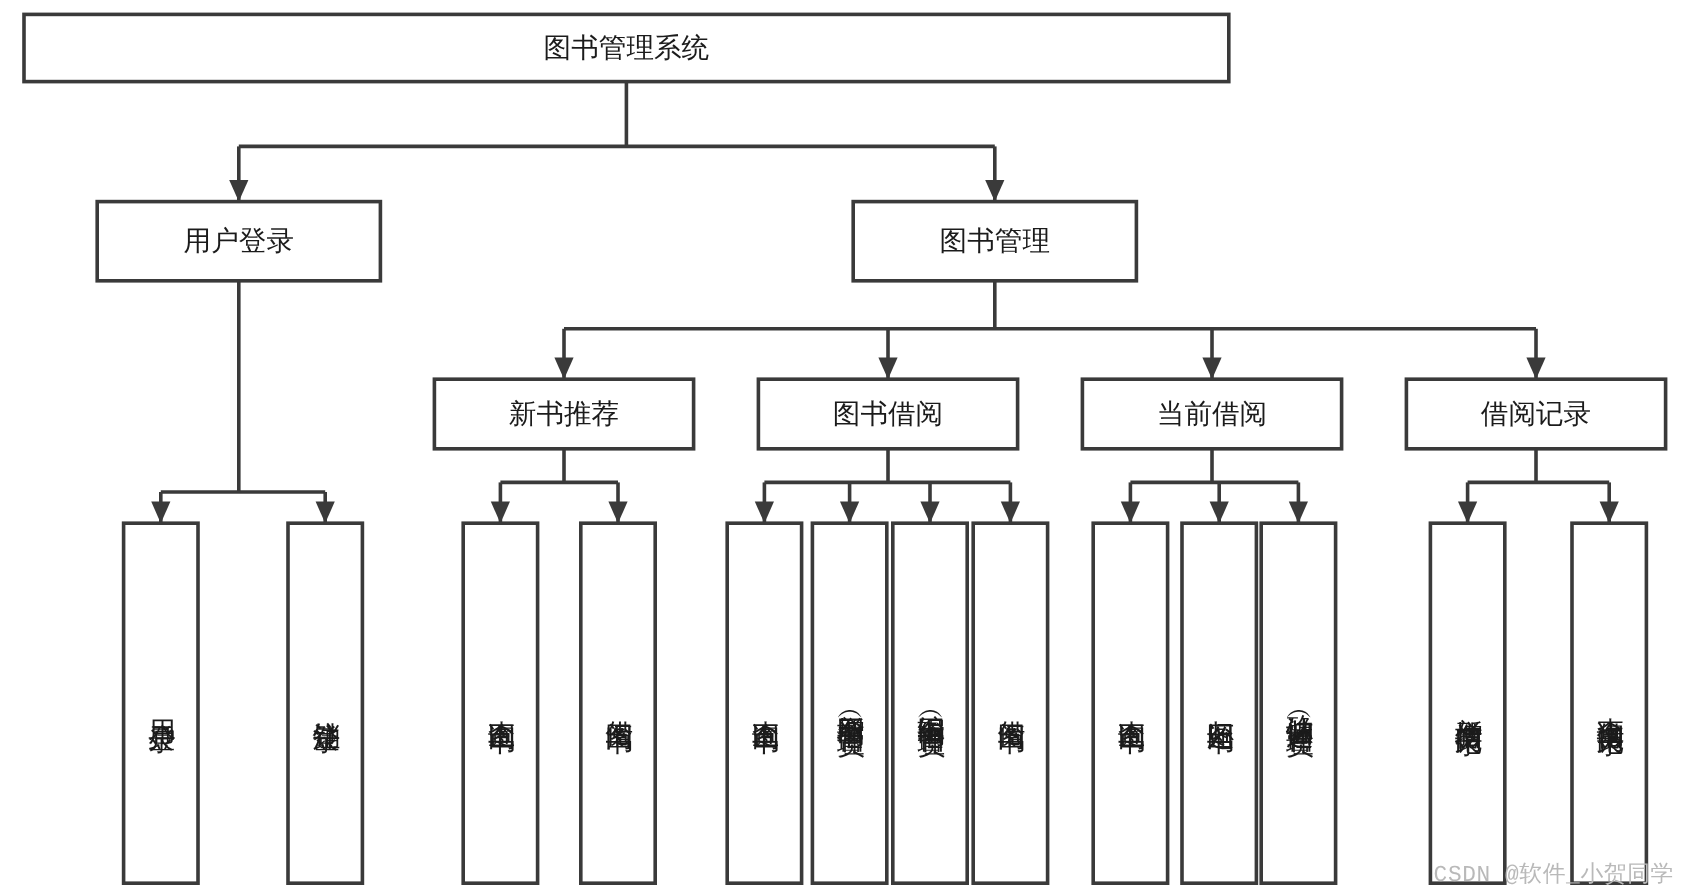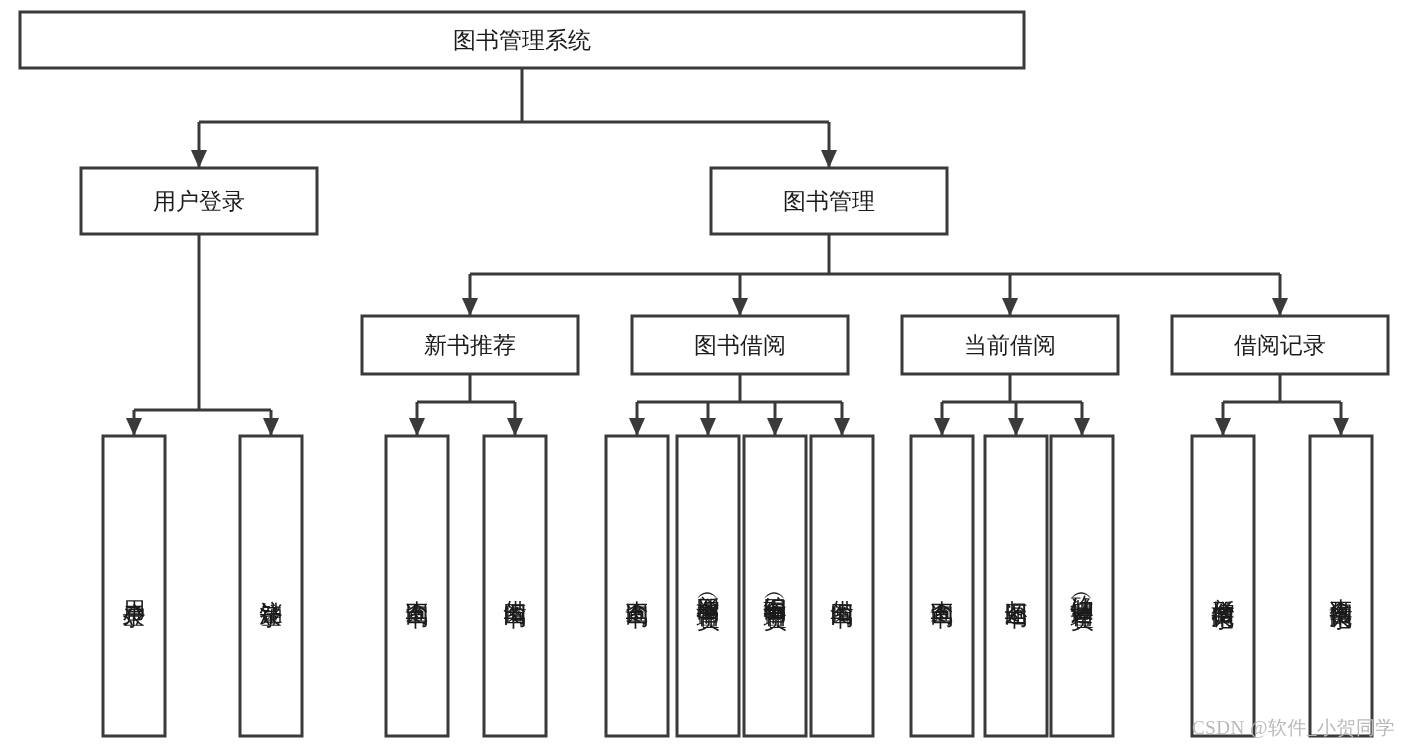--- a/index.html
+++ b/index.html
@@ -62,21 +62,21 @@
     white-space: nowrap;
     display: flex;
     align-items: center;
     justify-content: center;
     pointer-events: none;
   }
   #watermark {
     position: absolute;
     right: 10px;
     bottom: 6px;
-    font-family: Liberation Serif, serif;
+    font-family: Liberation Mono, monospace;
     font-size: 19px;
     color: #b9b9b9;
     white-space: nowrap;
     letter-spacing: 0.5px;
   }
 </style>
 </head>
 <body>
 
 <div id="diagram-root">

